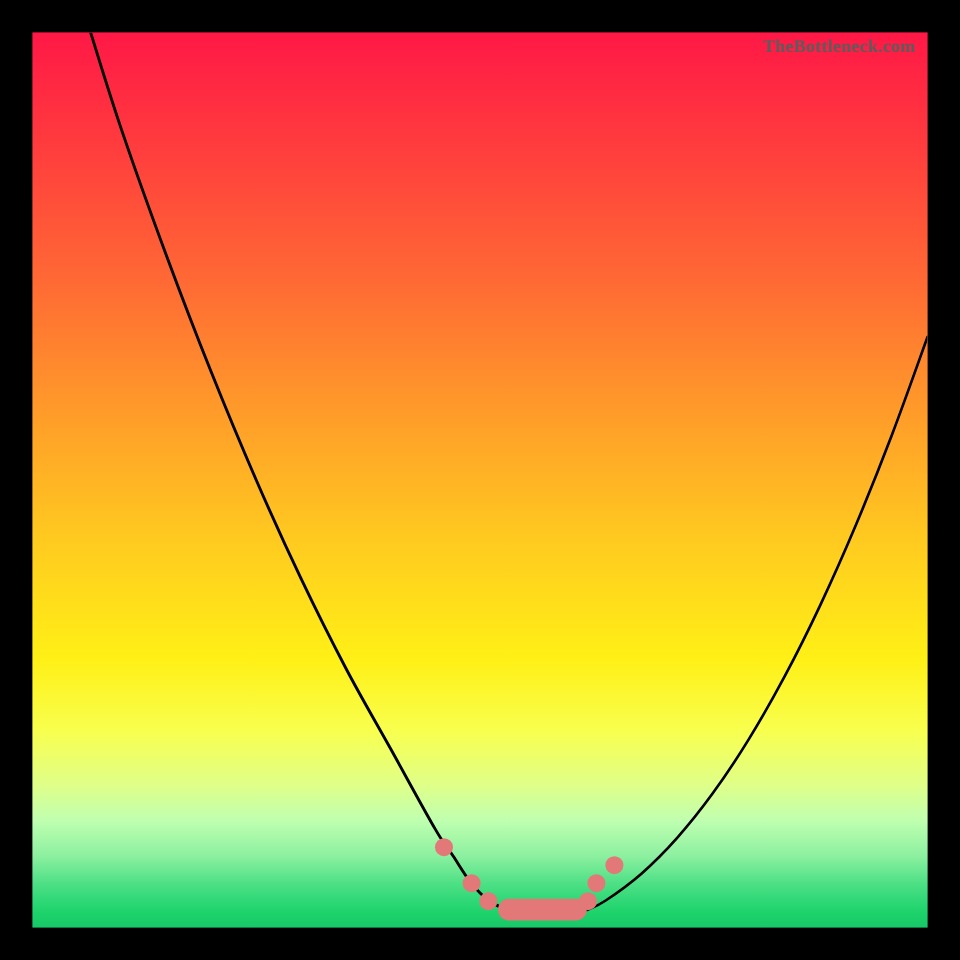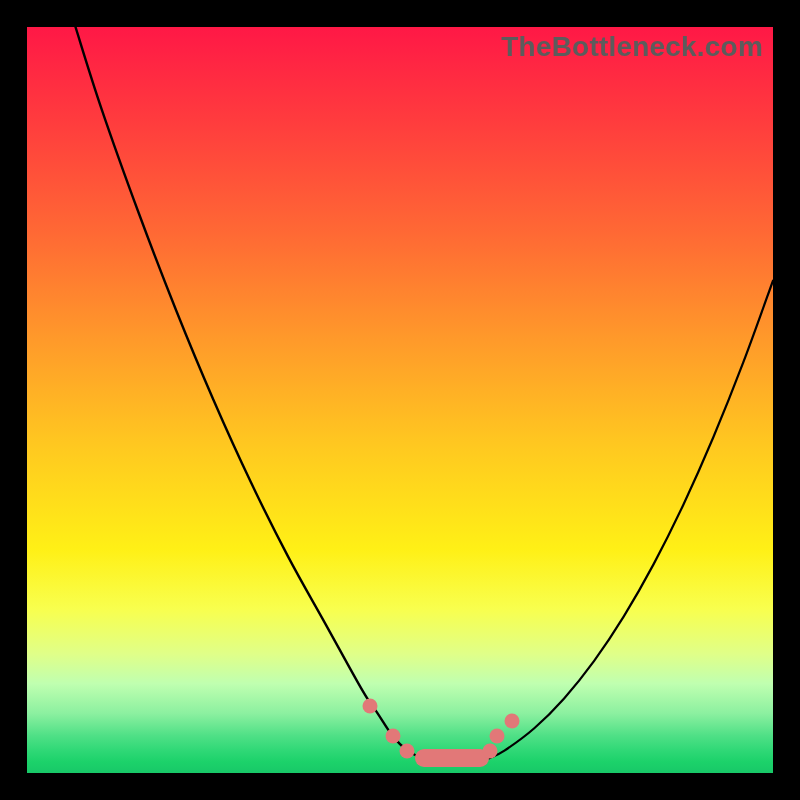--- a/index.html
+++ b/index.html
@@ -31,22 +31,22 @@
       #2fd876 97%,
       #1cd26a 98.5%,
       #18c868 100%
     );
     overflow: hidden;
   }
   .watermark {
     position: absolute;
     top: 4px;
     right: 10px;
-    font-family: Liberation Sans, sans-serif;
-    font-size: 28px;
+    font-family: Liberation Serif, serif;
+    font-size: 15px;
     font-weight: 600;
     color: #5c5c5c;
     letter-spacing: 0.2px;
     z-index: 3;
   }
   svg.curves {
     position: absolute;
     left: 0; top: 0;
     width: 746px; height: 746px;
     z-index: 2;

